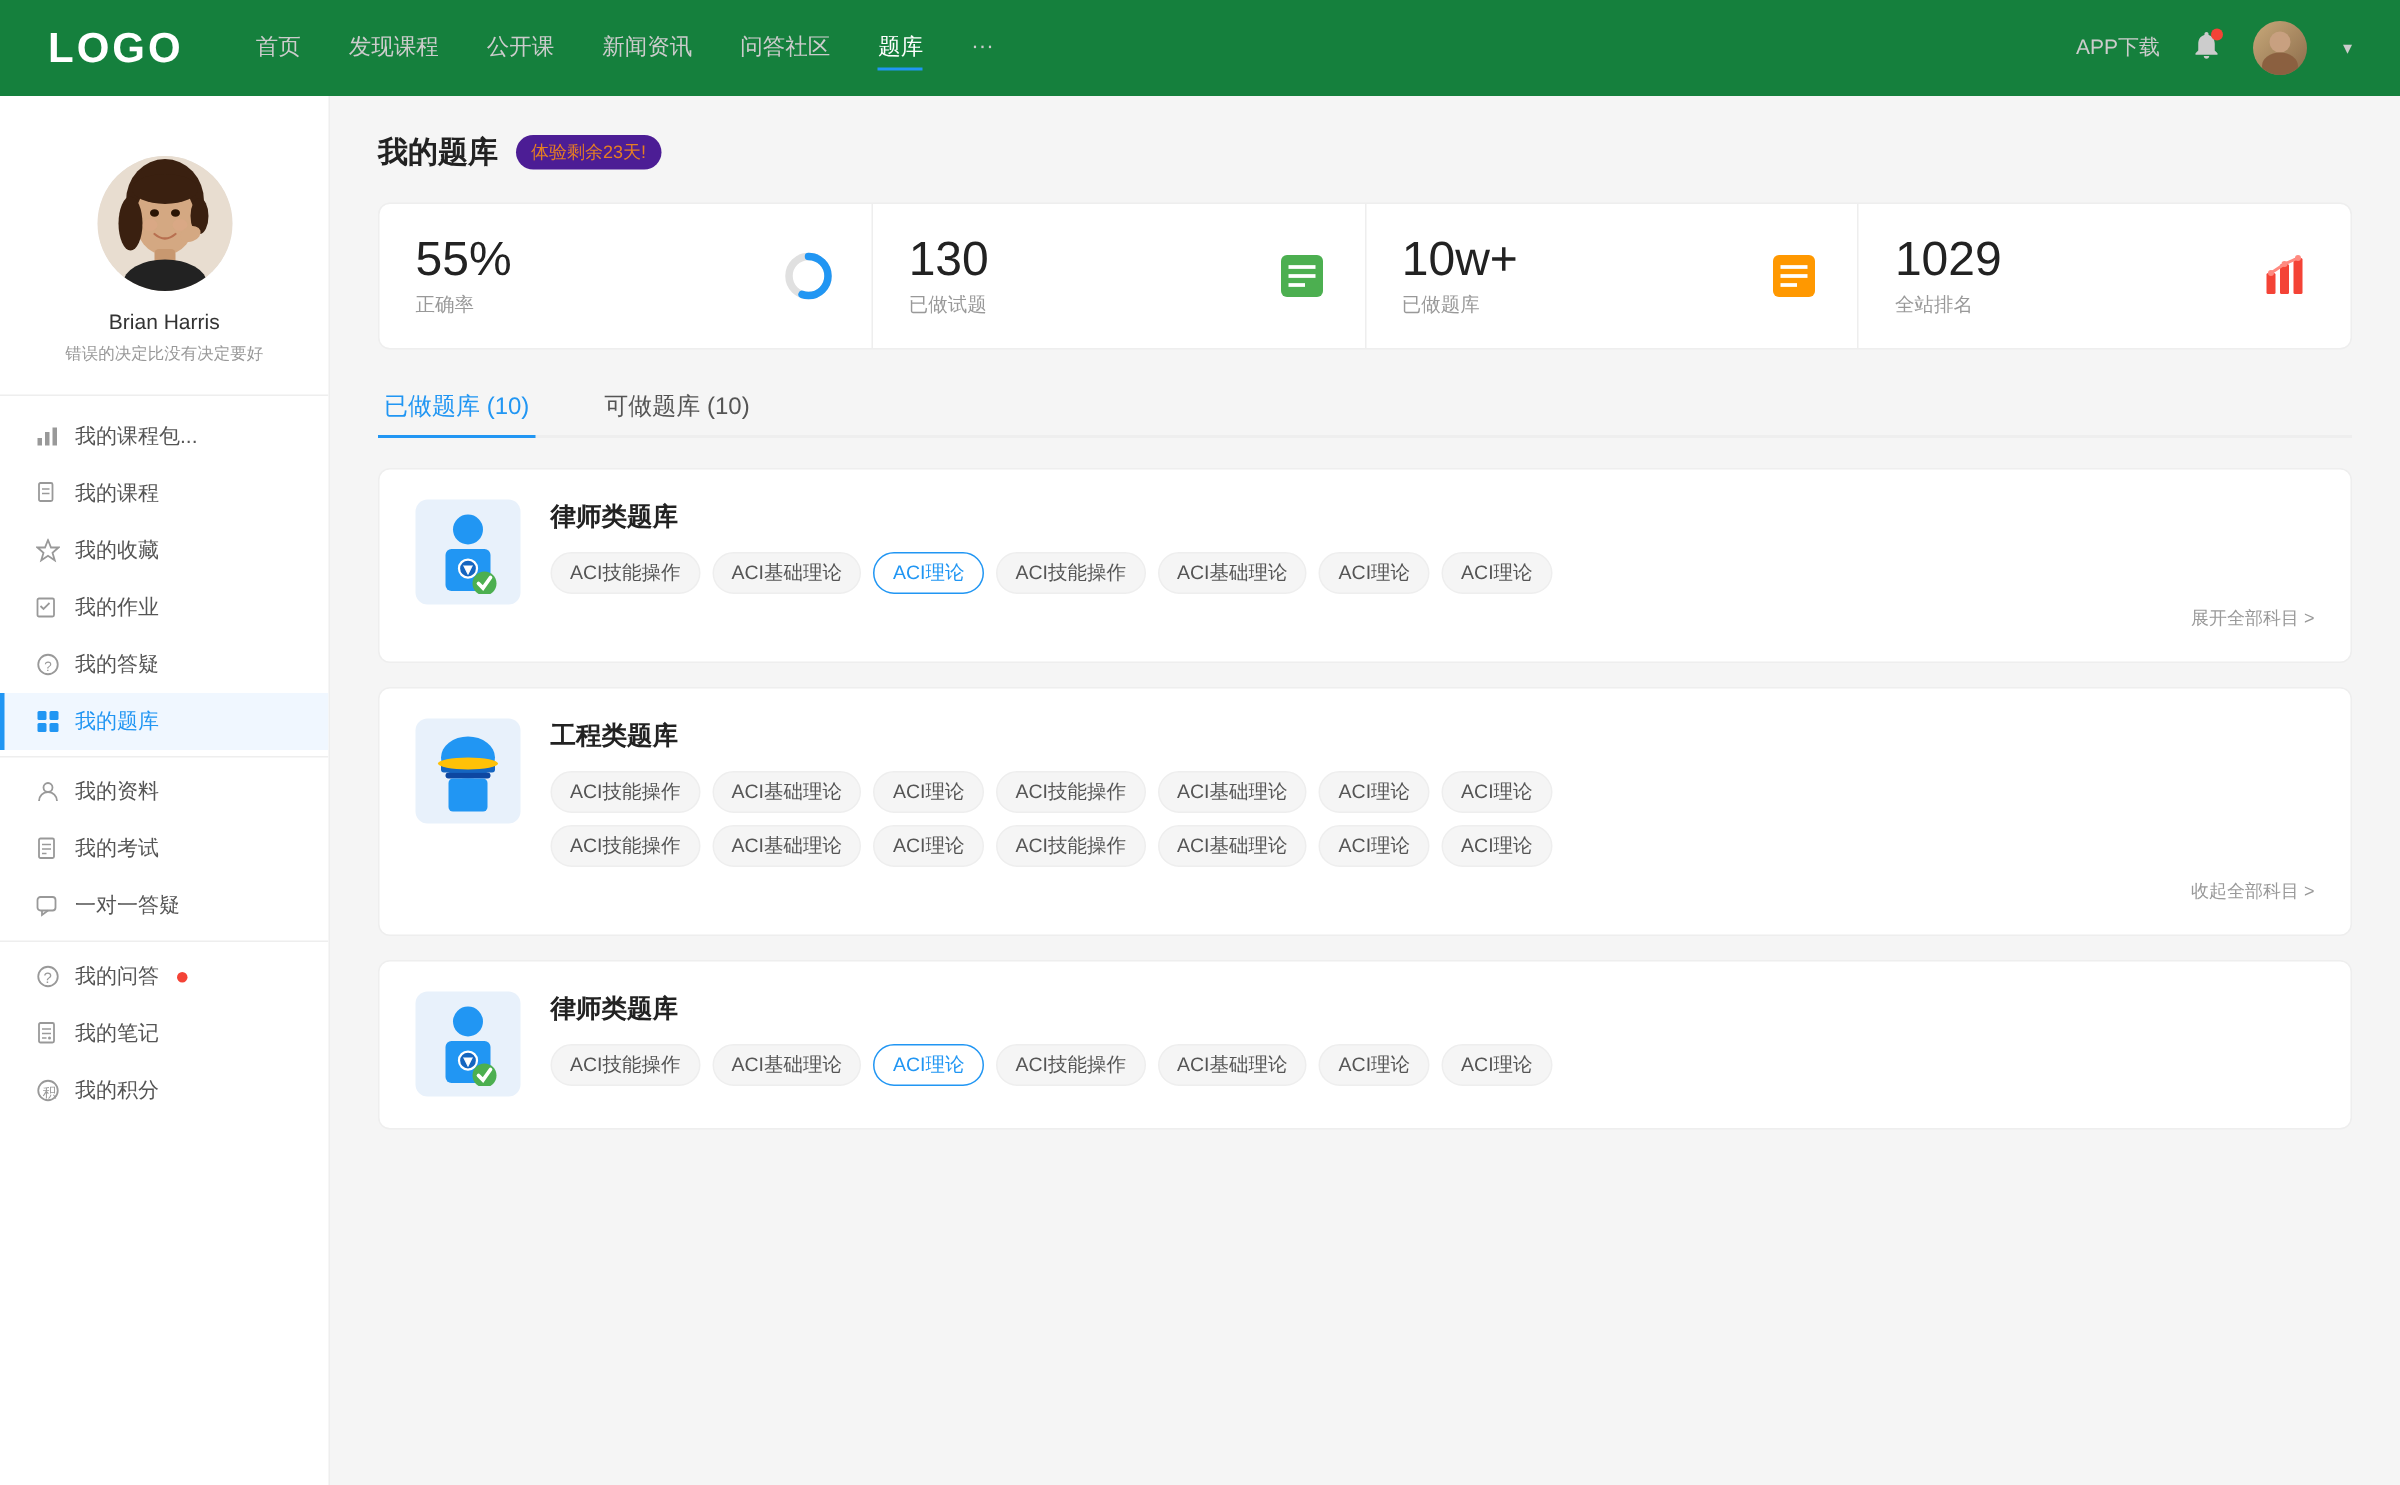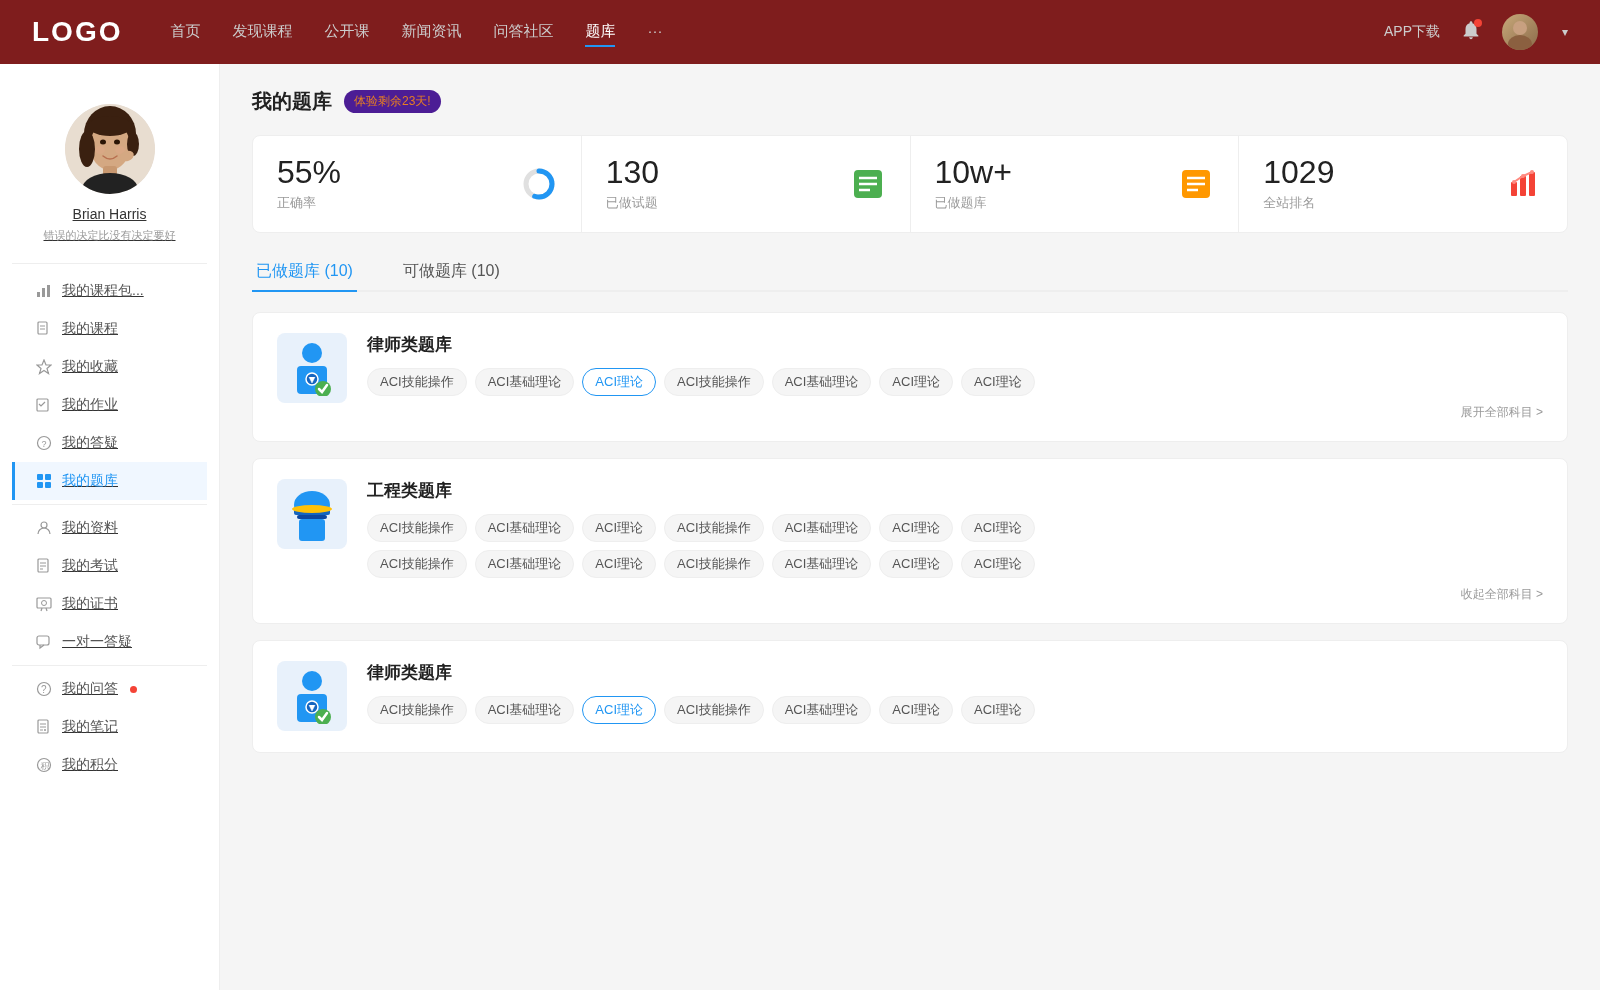--- a/index.html
+++ b/index.html
@@ -1,20 +1,20 @@
 <!DOCTYPE html>
 <html><head>
   <meta charset="utf-8">
   <style>
     * { box-sizing: border-box; margin: 0; padding: 0; }
     body { font-family: -apple-system, BlinkMacSystemFont, 'PingFang SC', 'Microsoft YaHei', sans-serif; background: #f5f5f5; color: #333; }
 
     
     .topnav {
-      background: #7f1d1d;
+      background: #15803d;
       height: 64px;
       display: flex;
       align-items: center;
       padding: 0 32px;
       position: fixed;
       top: 0; left: 0; right: 0;
       z-index: 100;
     }
     .topnav-logo {
       color: #fff;
@@ -80,27 +80,26 @@
       display: flex;
       margin-top: 64px;
       min-height: calc(100vh - 64px);
     }
 
     
     .sidebar {
       width: 220px;
       background: #fff;
       border-right: 1px solid #eee;
-      padding: 24px 12px 24px;
+      padding: 24px 0 24px;
       flex-shrink: 0;
       position: fixed;
       top: 64px;
       bottom: 0;
       overflow-y: auto;
-      text-decoration: underline;
     }
     .sidebar-profile {
       display: flex;
       flex-direction: column;
       align-items: center;
       padding: 16px 20px 20px;
       border-bottom: 1px solid #eee;
     }
     .avatar-circle {
       width: 90px; height: 90px;
@@ -460,31 +459,20 @@
           <svg viewBox="0 0 16 16" fill="none">
               <rect x="2" y="1" width="10" height="13" rx="1" stroke="#999" stroke-width="1.2"></rect>
               <line x1="4" y1="5" x2="10" y2="5" stroke="#999" stroke-width="1"></line>
               <line x1="4" y1="8" x2="10" y2="8" stroke="#999" stroke-width="1"></line>
               <line x1="4" y1="11" x2="7" y2="11" stroke="#999" stroke-width="1"></line>
             </svg>
         </span>
         <span>我的考试</span>
       </div>
 
-      <div class="sidebar-item">
-        <span class="sidebar-icon">
-          <svg viewBox="0 0 16 16" fill="none">
-              <rect x="1" y="2" width="14" height="10" rx="1" stroke="#999" stroke-width="1.2"></rect>
-              <circle cx="8" cy="7" r="2.5" stroke="#999" stroke-width="1"></circle>
-              <line x1="6" y1="12" x2="5" y2="15" stroke="#999" stroke-width="1.2"></line>
-              <line x1="10" y1="12" x2="11" y2="15" stroke="#999" stroke-width="1.2"></line>
-            </svg>
-        </span>
-        <span>我的证书</span>
-      </div>
 
       <div class="sidebar-item">
         <span class="sidebar-icon">
           <svg viewBox="0 0 16 16" fill="none">
               <rect x="1" y="2" width="12" height="9" rx="2" stroke="#999" stroke-width="1.2"></rect>
               <path d="M4 11 L4 14 L8 11" stroke="#999" stroke-width="1.2" fill="none"></path>
             </svg>
         </span>
         <span>一对一答疑</span>
       </div>

